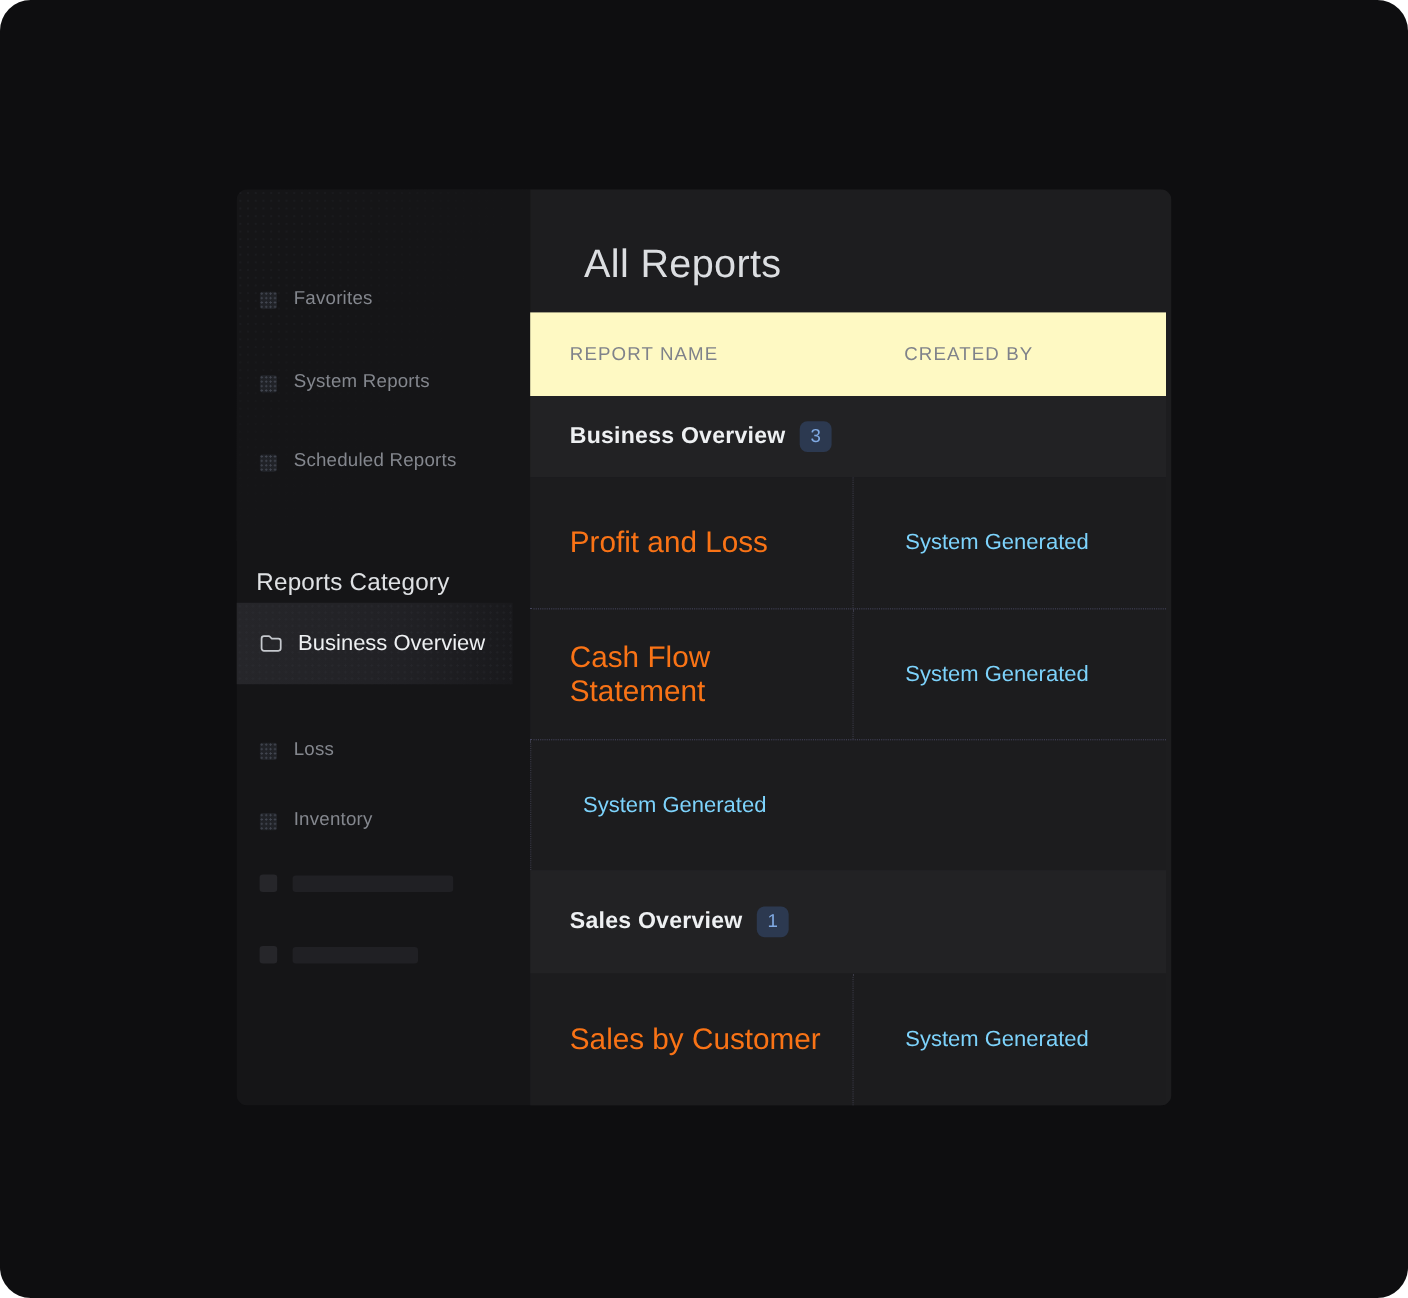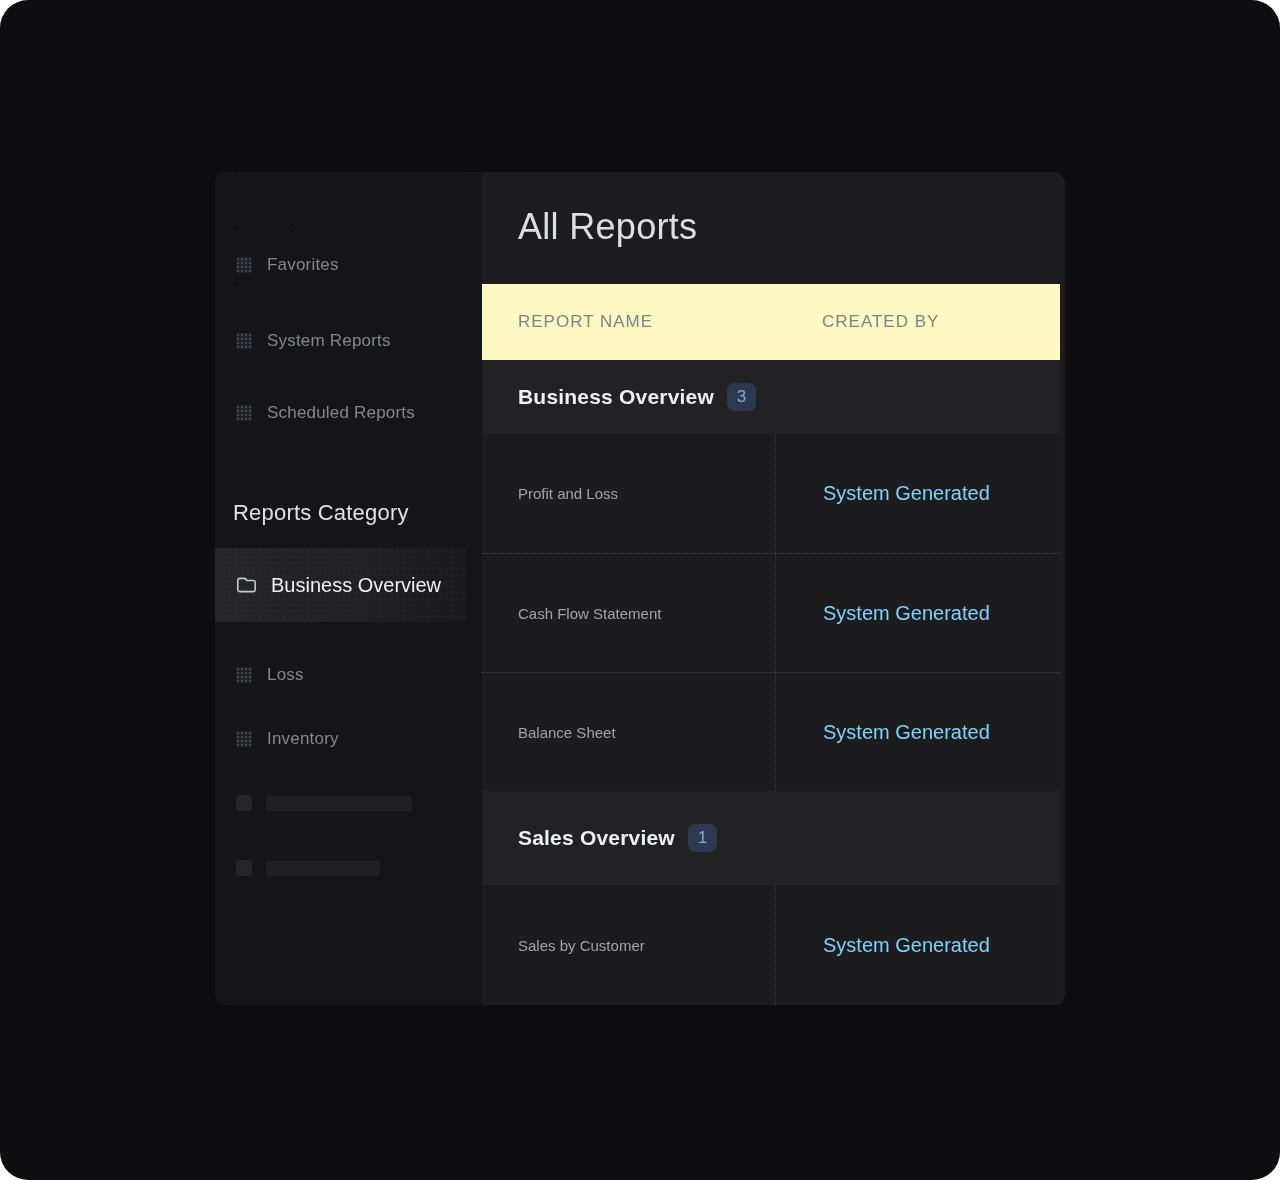--- a/index.html
+++ b/index.html
@@ -21,31 +21,31 @@
     background-image:radial-gradient(#2d2f36 0.9px, transparent 1px);
     background-size:7px 7px; opacity:.30; pointer-events:none;
   }
   .sidebar .dots-fade {
     position:absolute; left:0; top:0; width:100%; height:320px; z-index:0;
     background:linear-gradient(115deg, rgba(21,21,23,0) 0%, #151517 62%),
                linear-gradient(180deg, rgba(21,21,23,0) 40%, #151517 100%);
     pointer-events:none;
   }
   .side-item {
-    position:absolute; left:21px; height:32px; display:flex; align-items:center;
+    position:absolute; left:21px; height:32px; display:flex; align-items:flex-end;
     gap:15px; z-index:1; cursor:pointer;
   }
   .ph-icon {
     width:16px; height:16px; border-radius:3px; background-color:#202227;
     background-image:radial-gradient(#41454f 0.8px, transparent 0.95px);
     background-size:4px 4px; flex:0 0 16px;
   }
   .side-label { font-size:17px; color:#84878e; letter-spacing:.2px; white-space:nowrap; }
   .side-heading {
-    position:absolute; left:18px; top:328px; margin:0; z-index:1;
+    position:absolute; left:18px; top:344px; margin:0; z-index:1;
     font-size:22px; font-weight:500; color:#dfe1e4; letter-spacing:.2px;
   }
   .side-selected {
     position:absolute; left:0; top:376px; width:251px; height:74px; z-index:1;
     display:flex; align-items:center; gap:14px; padding-left:21px; cursor:pointer;
     background:linear-gradient(90deg, #26262a 0%, #212125 60%, #19191c 100%);
   }
   .side-selected::before {
     content:""; position:absolute; inset:0;
     background-image:radial-gradient(#34363d 0.9px, transparent 1px);
@@ -55,21 +55,21 @@
   .folder-icon { display:flex; align-items:center; position:relative; }
   .skel { position:absolute; left:21px; height:32px; display:flex; align-items:center; gap:14px; z-index:1; }
   .skel .sq { width:16px; height:16px; border-radius:3px; background:#26262a; }
   .skel .bar { height:15px; border-radius:3px; background:#202024; }
   .skel .bar.long { width:146px; }
   .skel .bar.short { width:114px; }
 
   
   .main { position:relative; flex:1; background:#1d1d1f; }
   .main-title {
-    position:absolute; left:36px; top:34px; margin:0;
+    position:absolute; left:36px; top:34px; margin:13px;
     font-size:36px; font-weight:400; color:#dcdee1; letter-spacing:.3px;
   }
   .table-region {
     position:absolute; left:0; right:5px; top:112px; bottom:0;
     display:flex; flex-direction:column;
   }
   .thead { flex:0 0 76px; display:flex; align-items:center; background:#fef9c3; }
   .th { font-size:17px; letter-spacing:1px; color:#7f828a; }
   .col1 { flex:0 0 293px; padding-left:36px; }
   .col2 { flex:1; padding-left:47px; }
@@ -83,21 +83,21 @@
     display:inline-flex; align-items:center; justify-content:center;
     min-width:29px; height:28px; margin-left:13px; padding:0 6px;
     border-radius:7px; background:#2c3950; color:#80aae3;
     font-size:17px; font-weight:500;
   }
   .data-row { flex:0 0 119px; display:flex; align-items:stretch; background:#1c1c1e; cursor:pointer; }
   .data-row.last { flex:1 1 auto; }
   .data-row + .data-row { border-top:1px dotted #45455c; }
   .data-row .cell { display:flex; align-items:center; }
   .data-row .col2 { border-left:1px dotted #3b3b48; }
-  .cell.name { font-size:15px; color:#a3a3a3; }
+  .cell.name { font-size:27px; color:#f97316; }
   .cell.by { font-size:20px; color:#7dd3fc; }
 </style>
 </head>
 <body>
 
 <div class="canvas">
   <div class="card">
 
     <aside class="sidebar">
       <div class="dots"></div>
@@ -163,21 +163,20 @@
 
         <div class="data-row">
           <div class="cell col1 name">Profit and Loss</div>
           <div class="cell col2 by">System Generated</div>
         </div>
         <div class="data-row">
           <div class="cell col1 name">Cash Flow Statement</div>
           <div class="cell col2 by">System Generated</div>
         </div>
         <div class="data-row">
-          <div class="cell col1 name">Balance Sheet</div>
           <div class="cell col2 by">System Generated</div>
         </div>
 
         <div class="group-row g2">
           <span class="group-title">Sales Overview</span>
           <span class="count-badge">1</span>
         </div>
 
         <div class="data-row last">
           <div class="cell col1 name">Sales by Customer</div>

